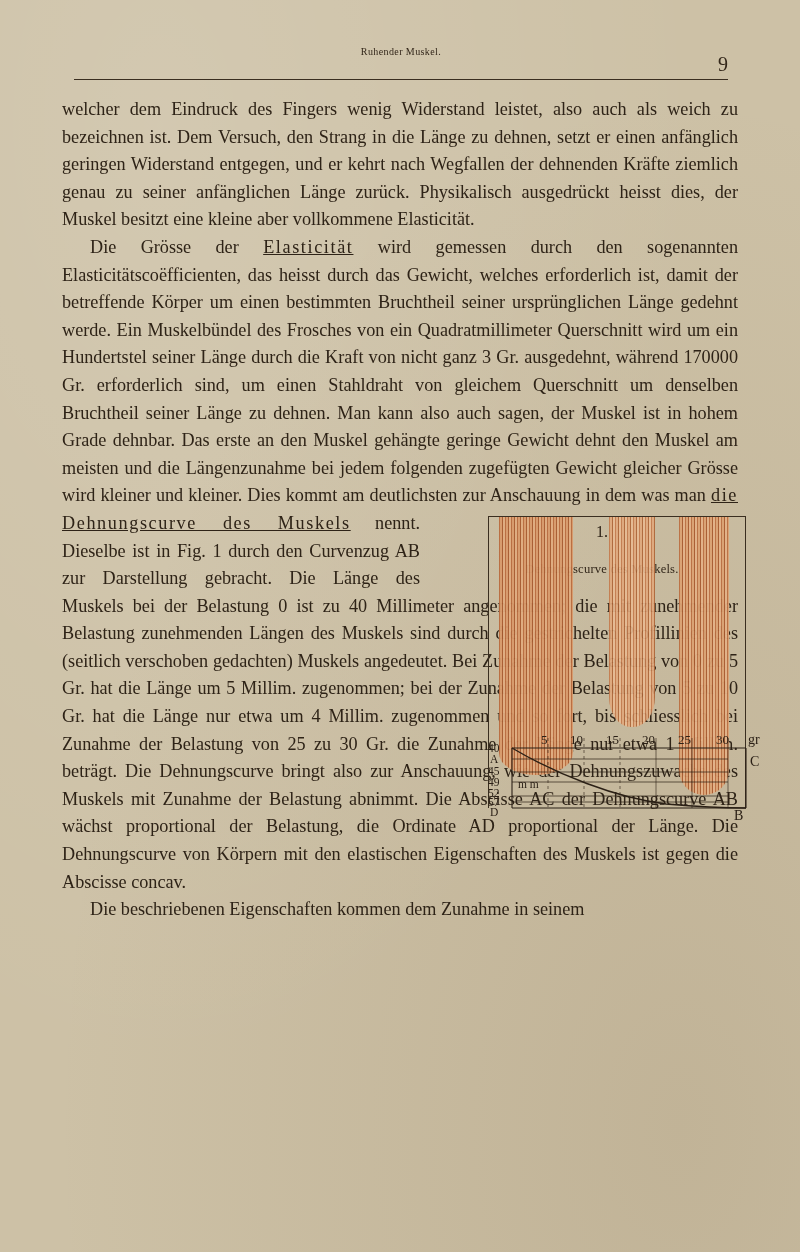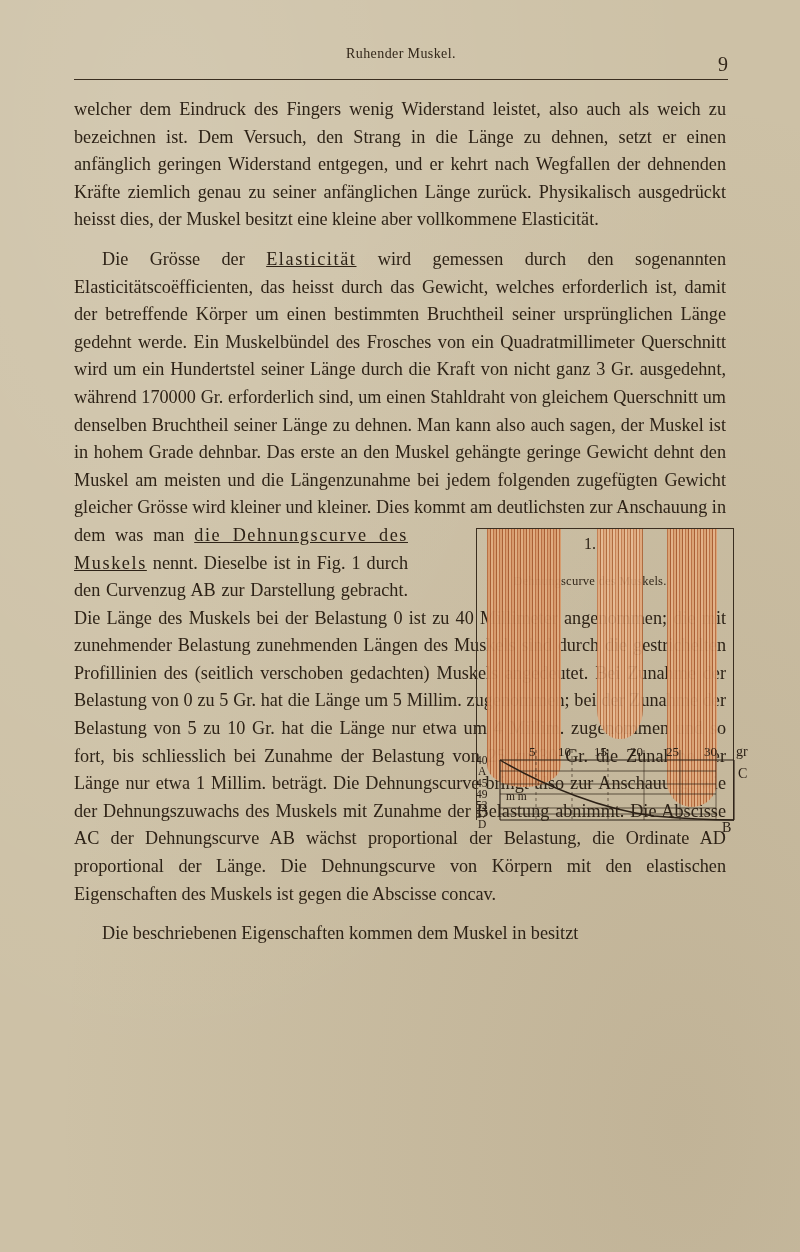--- a/index.html
+++ b/index.html
@@ -27,42 +27,42 @@
   }
   .header {
     position: relative;
     height: 30px;
     margin: 0 10px 0 12px;
     border-bottom: 1px solid #3a2e20;
     padding-bottom: 3px;
   }
   .header-title {
     text-align: center;
-    font-size: 14px;
+    font-size: 10px;
     letter-spacing: 0.4px;
     color: #33271a;
   }
   .header-page {
     position: absolute;
     right: 0;
     bottom: 3px;
     font-size: 20px;
     font-weight: normal;
     color: #33271a;
   }
   .body-text {
     margin-top: 16px;
     font-size: 18.2px;
     line-height: 27.6px;
     text-align: justify;
     color: #2e2317;
     hyphens: manual;
   }
   .body-text p {
-    margin: 12px;
+    margin: 0;
   }
   .indent {
     text-indent: 28px;
   }
   .sp {
     letter-spacing: 1.6px;
     text-decoration: underline;
   }
   
   .figure {
@@ -238,15 +238,15 @@
             <text class="cap-letter" x="284" y="250">C</text>
             <text class="axis-label small" x="52" y="272">m m</text>
             <text class="cap-letter" x="268" y="304">B</text>
           </svg>
         </span>
         <span class="fig-caption-num" style="display:block">1.</span>
         <span class="fig-caption" style="display:block">Dehnungscurve des Muskels.</span>
       </span><span class="sp">die Dehnungscurve des Muskels</span><span> nennt. Dieselbe ist in Fig. 1 durch den Curvenzug AB zur Darstellung gebracht. Die Länge des Muskels bei der Belastung 0 ist zu 40 Millimeter angenommen; die mit zunehmender Belastung zunehmenden Längen des Muskels sind durch die gestrichelten Profillinien des (seitlich verschoben gedachten) Muskels angedeutet. Bei Zunahme der Belastung von 0 zu 5 Gr. hat die Länge um 5 Millim. zugenommen; bei der Zunahme der Belastung von 5 zu 10 Gr. hat die Länge nur etwa um 4 Millim. zugenommen und so fort, bis schliesslich bei Zunahme der Belastung von 25 zu 30 Gr. die Zunahme der Länge nur etwa 1 Millim. beträgt. Die Dehnungscurve bringt also zur Anschauung, wie der Dehnungszuwachs des Muskels mit Zunahme der Belastung abnimmt. Die Abscisse AC der Dehnungscurve AB wächst proportional der Belastung, die Ordinate AD proportional der Länge. Die Dehnungscurve von Körpern mit den elastischen Eigenschaften des Muskels ist gegen die Abscisse concav.</span>
     </p>
 
-    <p class="indent">Die beschriebenen Eigenschaften kommen dem Muskel in besitzt</p>
+    <p class="indent">Die beschriebenen Eigenschaften kommen dem Zunahme in seinem</p>
   </div>
 </div>
 
 </body></html>

